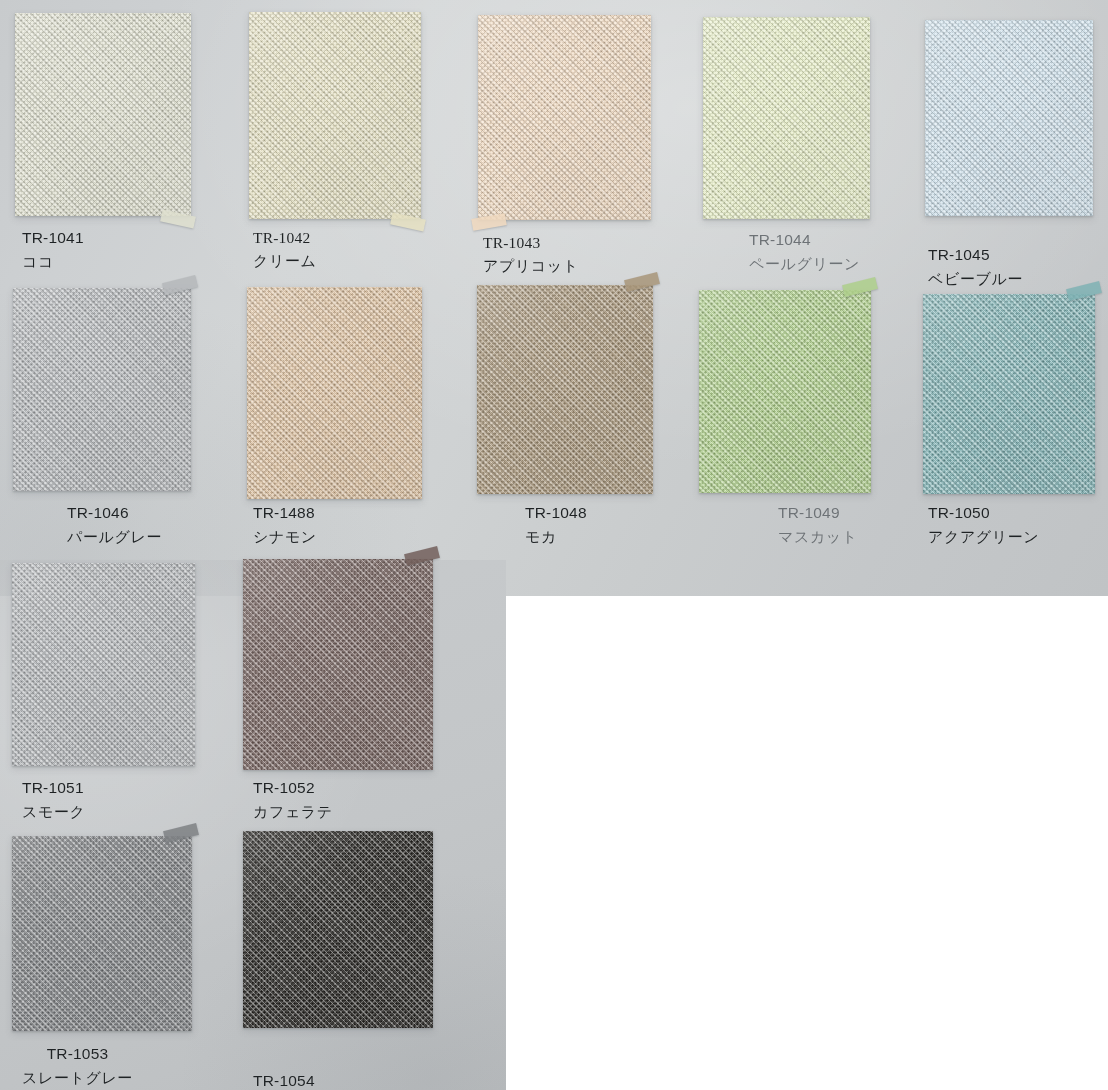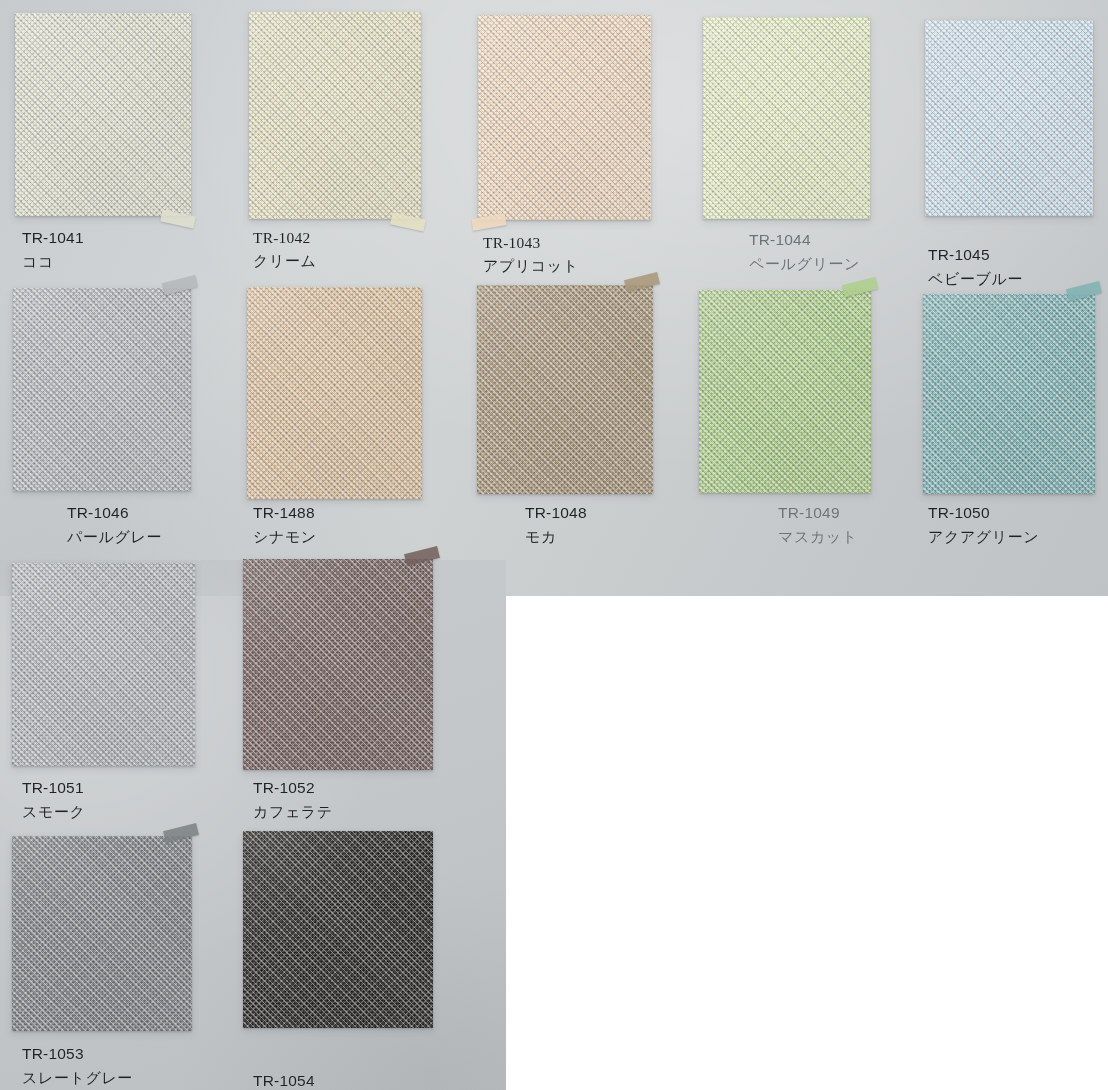--- a/index.html
+++ b/index.html
@@ -288,21 +288,21 @@
           <span class="code">TR-1052</span>
           <span class="name">カフェラテ</span>
         </div>
       </div>
       <div class="swatch-cell" style="left: 0px; top: 0px;">
         <div class="swatch" style="left: 12px; top: 836px; width: 180px; height: 195px; background: rgb(126, 129, 132);">
           <div class="weave"></div>
           <div class="swatch-light"></div>
         </div>
         <div class="frayed" style="left: 164px; top: 827px; transform: rotate(-14deg); width: 34px; height: 12px; background: rgb(126, 129, 132); opacity: 0.85; box-shadow: rgba(90, 95, 100, 0.35) 0px 1px 2px;"></div>
-        <div class="caption" style="left: 22px; top: 1046px;">
+        <div class="caption" style="left: 22px; top: 1046px; text-align: center;">
           <span class="code">TR-1053</span>
           <span class="name">スレートグレー</span>
         </div>
       </div>
       <div class="swatch-cell" style="left: 0px; top: 0px;">
         <div class="swatch" style="left: 243px; top: 831px; width: 190px; height: 197px; background: rgb(35, 33, 30);">
           <div class="weave"></div>
           <div class="swatch-light"></div>
         </div>
         <div class="caption" style="left: 253px; top: 1041px; margin-top: 32px;">

